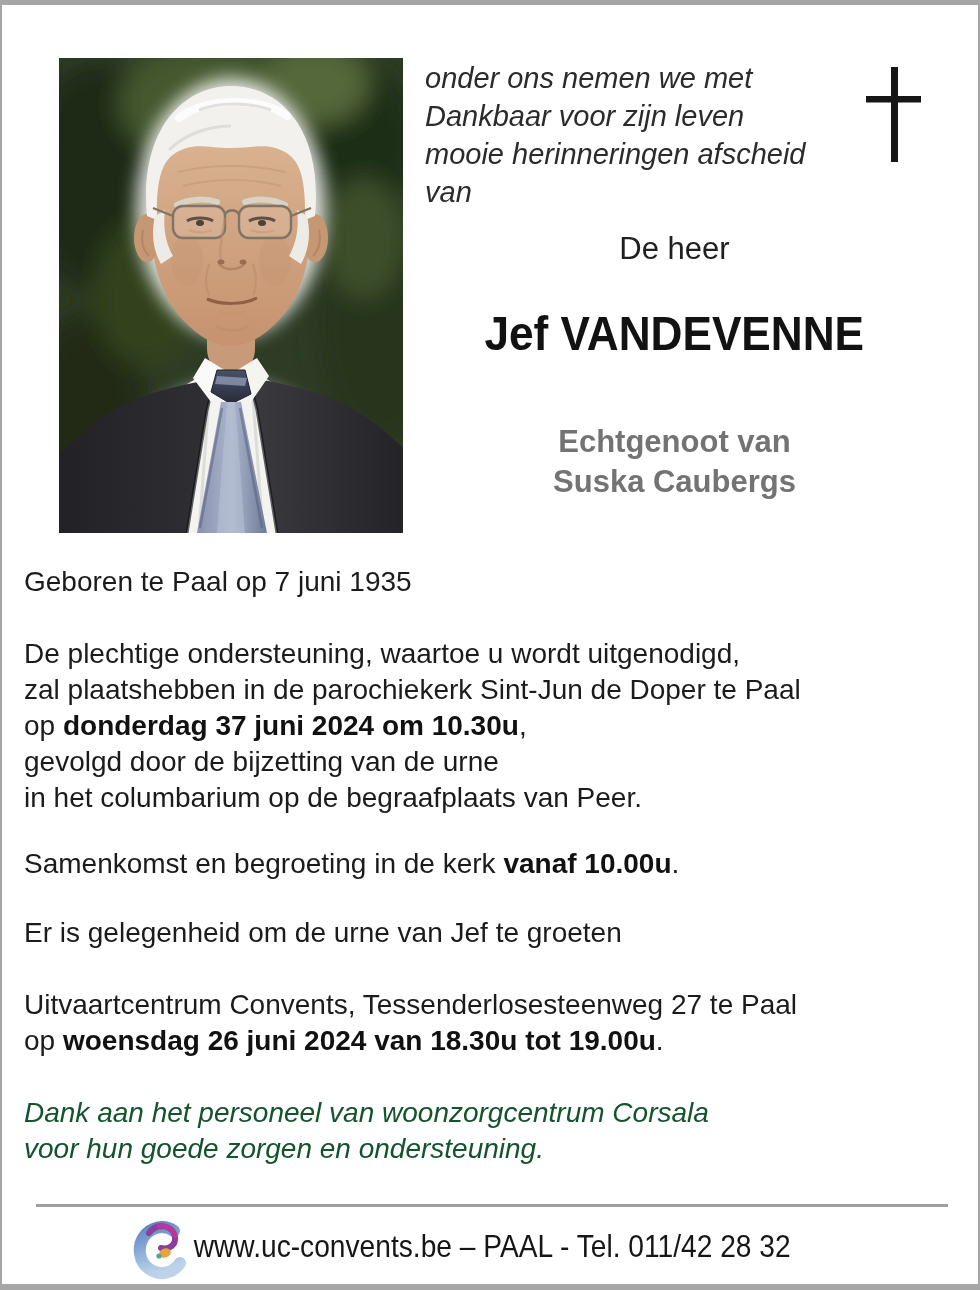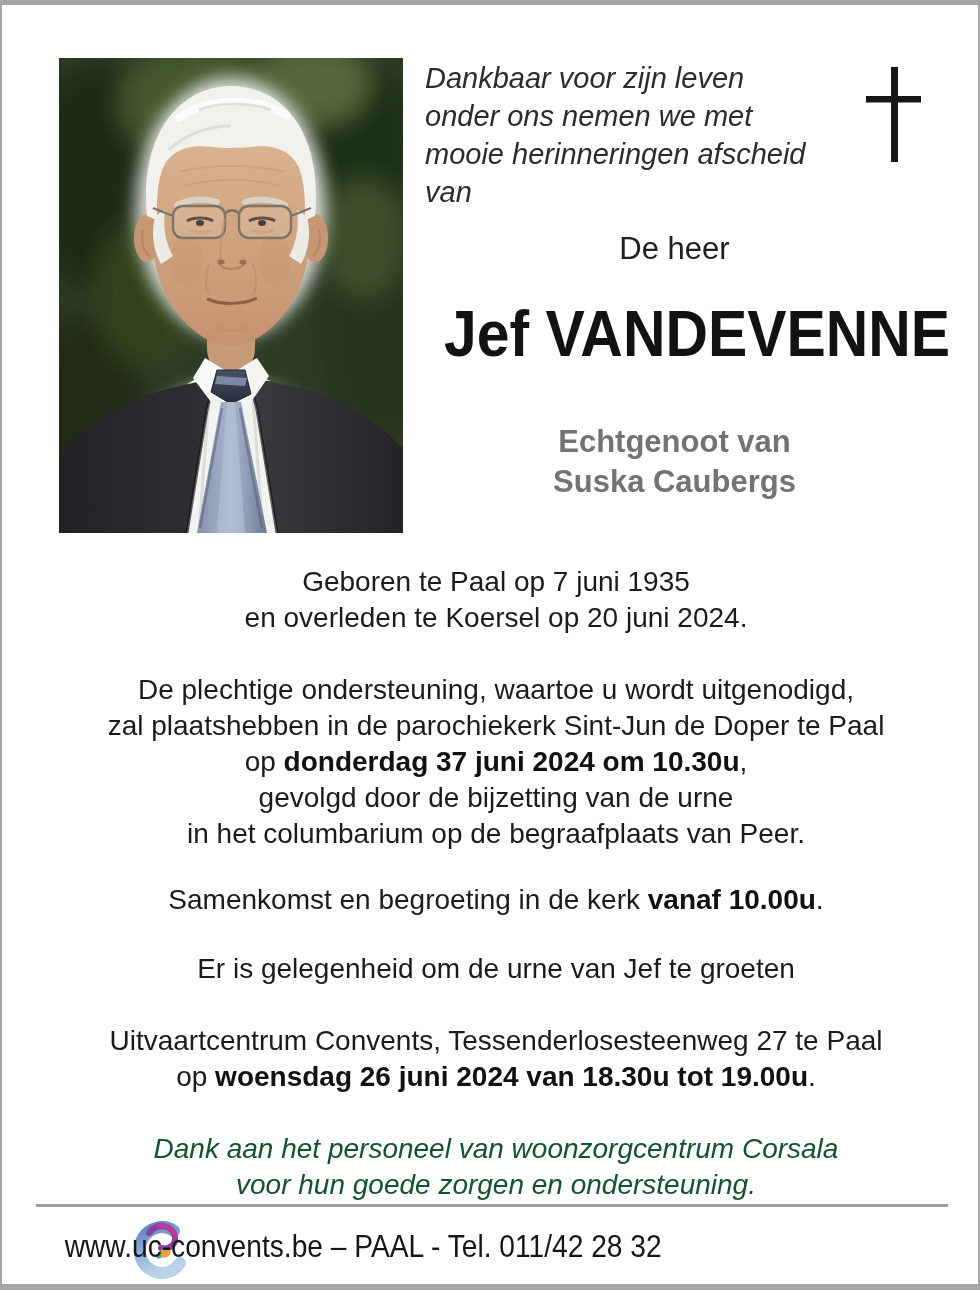--- a/index.html
+++ b/index.html
@@ -26,49 +26,49 @@
     text-align:left;
   }
   .cross{left:864px;top:62px;width:56px;height:96px;}
   .salutation{
     left:420px;top:226px;width:505px;
     font-size:31px;line-height:36px;font-weight:400;
     text-align:center;color:#202020;
   }
   .deceased-name{
     left:420px;top:298px;width:505px;
-    font-size:64px;line-height:62px;font-weight:700;
+    font-size:48px;line-height:62px;font-weight:700;
     text-align:center;color:#121212;white-space:nowrap;
   }
   .deceased-name .squeeze{display:inline-block;transform:scaleX(.92);transform-origin:center;}
   .relation{
     left:420px;top:417px;width:505px;
     font-size:31px;line-height:40px;font-weight:700;
     text-align:center;color:#737373;
   }
   .body-text{
-    left:34px;top:559px;width:920px;
+    left:22px;top:559px;width:920px;
     font-size:28px;line-height:36px;
-    text-align:center;color:#1b1b1b;
+    text-align:left;color:#1b1b1b;
   }
   .body-text p{margin:0;}
   .p1{margin-bottom:36px !important;}
   .p2{margin-bottom:30px !important;}
   .p3{margin-bottom:33px !important;}
   .p4{margin-bottom:36px !important;}
   .body-text b{font-weight:700;color:#111;}
   .thanks{font-style:italic;color:#14532d;}
   .divider{
     left:34px;top:1199px;width:912px;height:3px;
     background:#9f9f9f;
   }
   .logo{left:126px;top:1211px;width:62px;height:66px;}
   .footer-line{
     left:22px;top:1220px;width:936px;
-    font-size:32px;line-height:42px;text-align:left;color:#161616;
+    font-size:32px;line-height:42px;text-align:center;color:#161616;
   }
   .footer-line .squeeze{display:inline-block;transform:scaleX(.88);transform-origin:center;white-space:nowrap;}
 </style>
 </head>
 <body>
 
 <div class="card">
 
   <div class="abs photo" title="Portrait of elderly man with white hair and thin-rimmed glasses, wearing a dark suit, white shirt and blue-grey tie, against blurred green foliage">
     <svg width="344" height="475" viewBox="0 0 344 475" xmlns="http://www.w3.org/2000/svg">
@@ -179,22 +179,22 @@
       <ellipse cx="162" cy="204" rx="3.5" ry="2.5" fill="#8e6247" opacity=".8"></ellipse>
       <ellipse cx="184" cy="204" rx="3.5" ry="2.5" fill="#8e6247" opacity=".8"></ellipse>
       <path d="M150,206 C146,219 146,229 150,237 M194,206 C198,219 198,229 194,237" stroke="#b5886a" stroke-width="2" fill="none" opacity=".5"></path>
       <path d="M148,241 C162,247 184,247 198,240" stroke="#8f5f48" stroke-width="3" fill="none"></path>
       <path d="M160,253 C168,257 178,257 186,253" stroke="#c09275" stroke-width="2" fill="none" opacity=".55"></path>
       <path d="M158,268 C164,274 182,274 188,268" stroke="#b5886a" stroke-width="2" fill="none" opacity=".4"></path>
     </svg>
   </div>
 
   <div class="abs intro">
+    <div>onder ons nemen we met</div>
     <div>Dankbaar voor zijn leven</div>
-    <div>onder ons nemen we met</div>
     <div>mooie herinneringen afscheid</div>
     <div>van</div>
   </div>
 
   <div class="abs cross">
     <svg width="56" height="96" viewBox="0 0 56 96" xmlns="http://www.w3.org/2000/svg">
       <rect x="25" y="0" width="7" height="95" fill="#161616"></rect>
       <rect x="0" y="29" width="55" height="6.5" fill="#161616"></rect>
     </svg>
   </div>
@@ -202,21 +202,21 @@
   <div class="abs salutation">De heer</div>
   <div class="abs deceased-name">
     <span class="squeeze">Jef VANDEVENNE</span>
   </div>
   <div class="abs relation">
     <div>Echtgenoot van</div>
     <div>Suska Caubergs</div>
   </div>
 
   <div class="abs body-text">
-    <p class="p1"><span>Geboren te Paal op 7 juni 1935</span><br><span>en overleden te Koersel op 20 juni 2024.</span></p>
+    <p class="p1"><span>Geboren te Paal op 7 juni 1935</span><br></p>
 
     <p class="p2"><span>De plechtige ondersteuning, waartoe u wordt uitgenodigd,</span><br><span>zal plaatshebben in de parochiekerk Sint-Jun de Doper te Paal</span><br><span><span>op </span><b>donderdag 37 juni 2024 om 10.30u</b><span>,</span></span><br><span>gevolgd door de bijzetting van de urne</span><br><span>in het columbarium op de begraafplaats van Peer.</span></p>
 
     <p class="p3"><span>Samenkomst en begroeting in de kerk </span><b>vanaf 10.00u</b><span>.</span></p>
 
     <p class="p4"><span>Er is gelegenheid om de urne van Jef te groeten</span><br><br><span>Uitvaartcentrum Convents, Tessenderlosesteenweg 27 te Paal</span><br><span><span>op </span><b>woensdag 26 juni 2024 van 18.30u tot 19.00u</b><span>.</span></span></p>
 
     <p class="thanks"><span>Dank aan het personeel van woonzorgcentrum Corsala</span><br><span>voor hun goede zorgen en ondersteuning.</span></p>
   </div>
 

